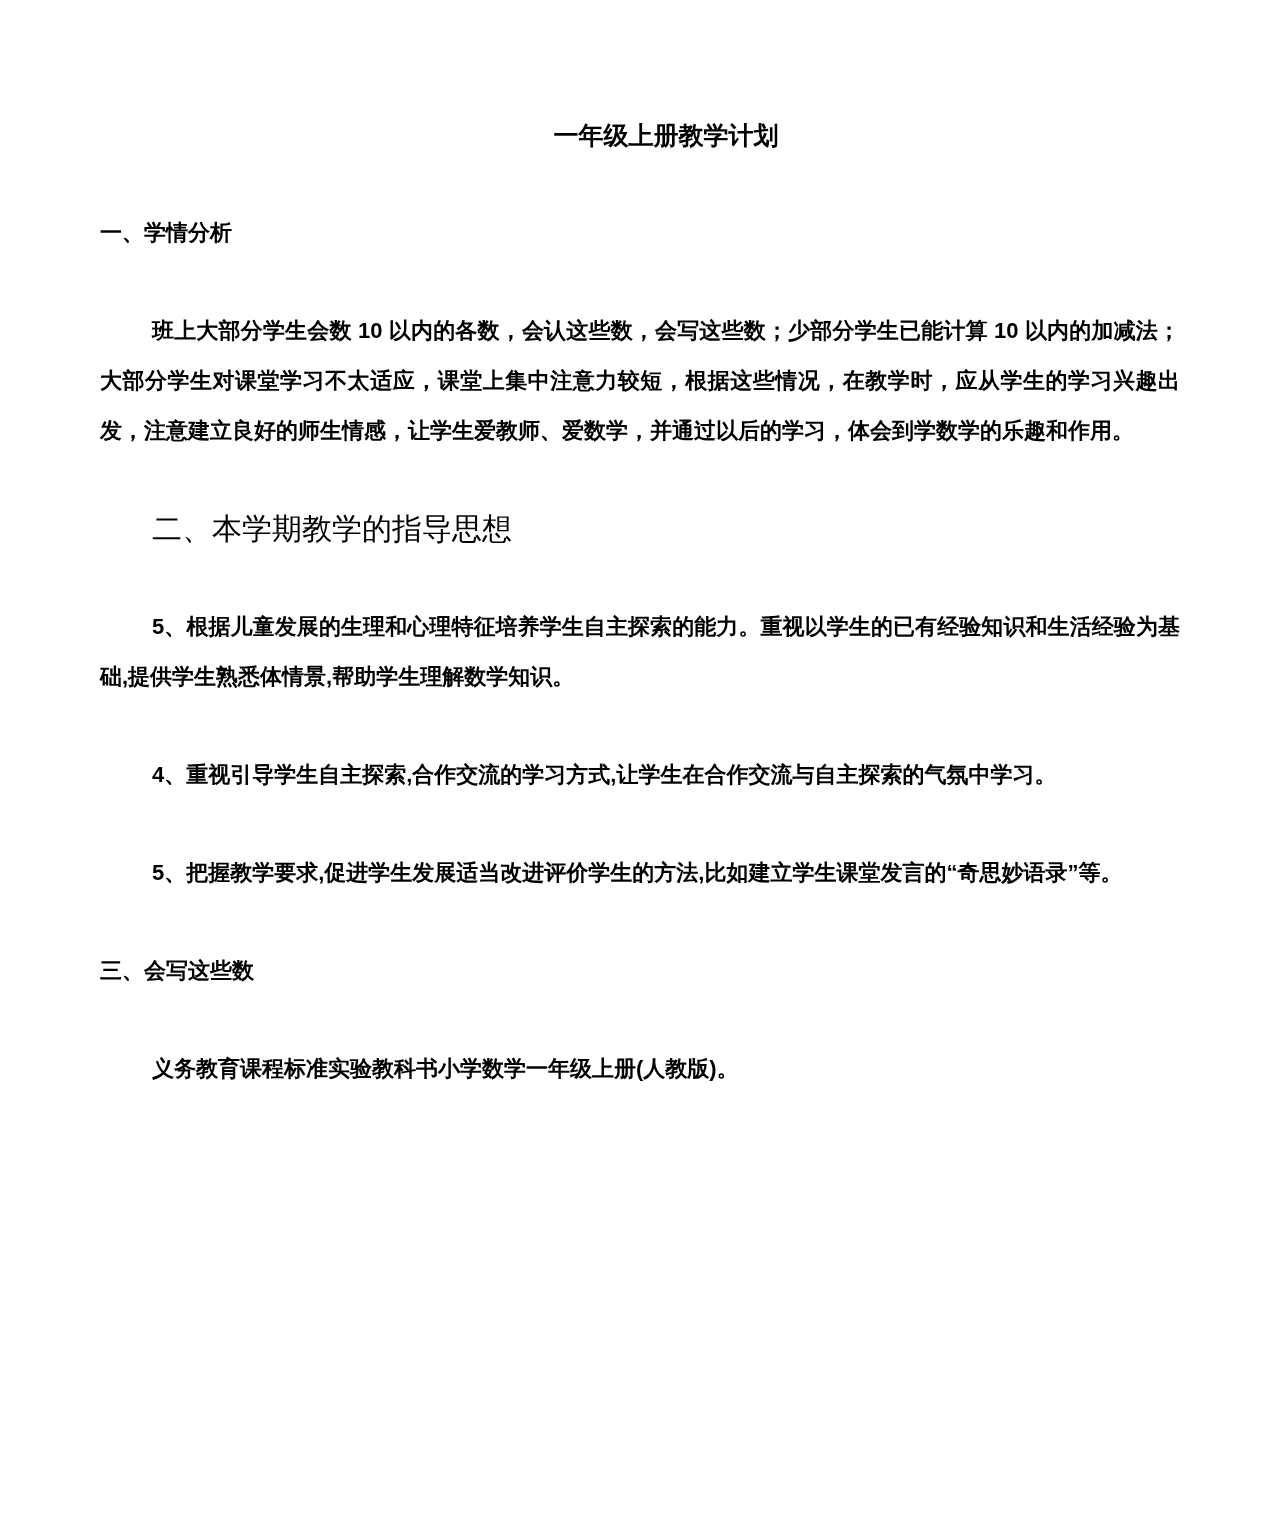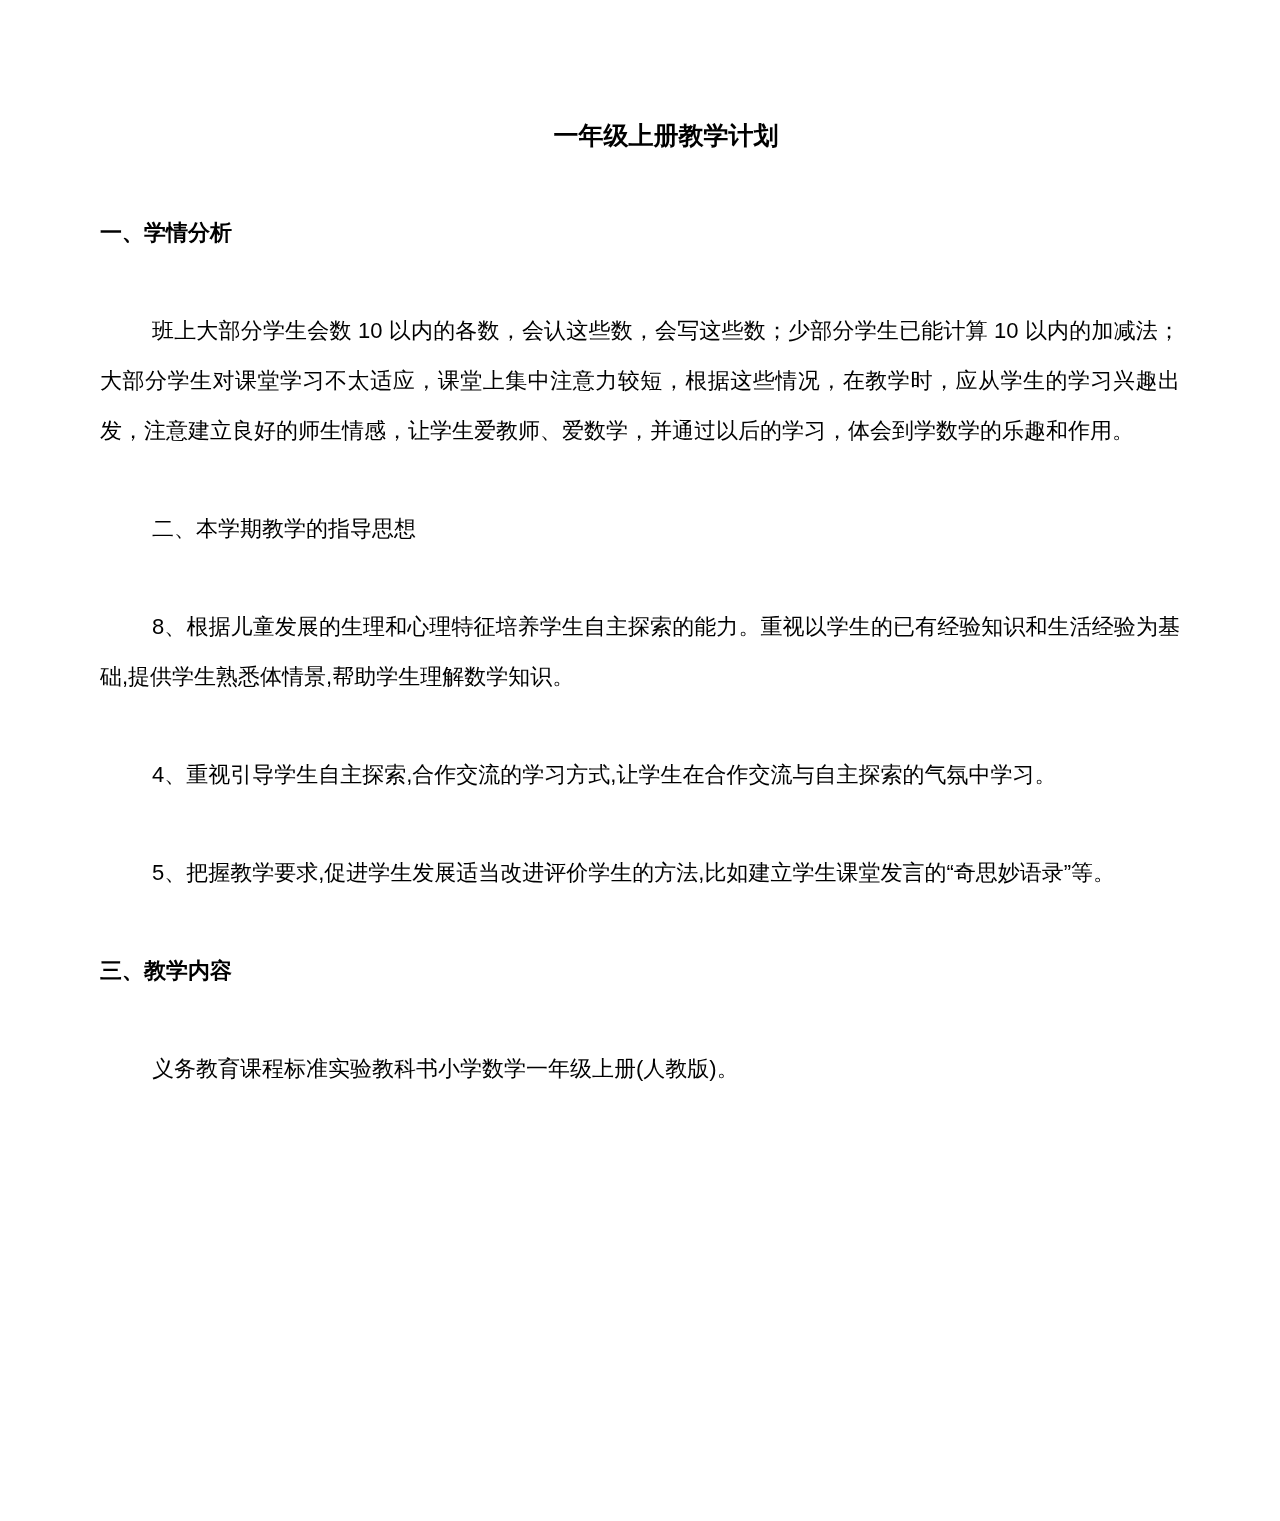--- a/index.html
+++ b/index.html
@@ -23,53 +23,53 @@
     line-height: 50px;
     margin-bottom: 48px;
   }
   .major-heading {
     font-size: 22px;
     font-weight: 700;
     line-height: 50px;
     margin-bottom: 48px;
   }
   .sub-heading {
-    font-size: 22px;
+    font-size: 30px;
     font-weight: 400;
     line-height: 50px;
     margin-bottom: 48px;
     text-indent: 52px;
   }
   .para {
     font-size: 22px;
-    font-weight: 400;
+    font-weight: 700;
     line-height: 50px;
     margin-bottom: 48px;
     text-indent: 52px;
     text-align: justify;
   }
 </style>
 </head>
 <body>
 
 <div class="page">
 
   <div class="doc-title">一年级上册教学计划</div>
 
   <div class="major-heading">一、学情分析</div>
 
   <div class="para">班上大部分学生会数 10 以内的各数，会认这些数，会写这些数；少部分学生已能计算 10 以内的加减法；大部分学生对课堂学习不太适应，课堂上集中注意力较短，根据这些情况，在教学时，应从学生的学习兴趣出发，注意建立良好的师生情感，让学生爱教师、爱数学，并通过以后的学习，体会到学数学的乐趣和作用。</div>
 
   <div class="sub-heading">二、本学期教学的指导思想</div>
 
-  <div class="para">8、根据儿童发展的生理和心理特征培养学生自主探索的能力。重视以学生的已有经验知识和生活经验为基础,提供学生熟悉体情景,帮助学生理解数学知识。</div>
+  <div class="para">5、根据儿童发展的生理和心理特征培养学生自主探索的能力。重视以学生的已有经验知识和生活经验为基础,提供学生熟悉体情景,帮助学生理解数学知识。</div>
 
 
 
   <div class="para">4、重视引导学生自主探索,合作交流的学习方式,让学生在合作交流与自主探索的气氛中学习。</div>
 
   <div class="para">5、把握教学要求,促进学生发展适当改进评价学生的方法,比如建立学生课堂发言的“奇思妙语录”等。</div>
 
-  <div class="major-heading">三、教学内容</div>
+  <div class="major-heading">三、会写这些数</div>
 
   <div class="para">义务教育课程标准实验教科书小学数学一年级上册(人教版)。</div>
 
 </div>
 
 </body></html>

